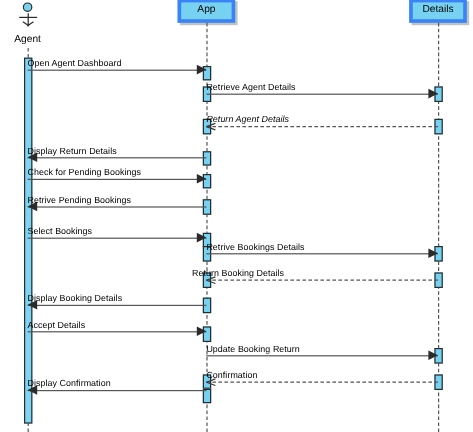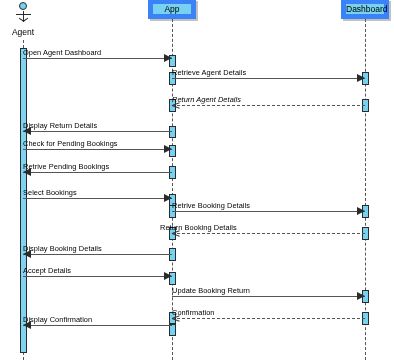--- a/index.html
+++ b/index.html
@@ -8,21 +8,21 @@
     background:#ffffff;
     font-family:"Liberation Sans", sans-serif;
     overflow:hidden;
   }
   #stage{position:relative;width:394px;height:360px;}
 
   
   .lifeline-box{
     position:absolute;
     background:#76d2f0;
-    border:5px solid #3b82f6;
+    border:3px solid #3b82f6;
     box-sizing:border-box;
     color:#000;
     font-size:8.5px;
     text-align:center;
     line-height:1.1;
     padding-top:1px;
     box-shadow:2px 2px 0 rgba(120,120,120,.45);
   }
 
   
@@ -90,21 +90,21 @@
     <div class="actor" style="left: 0px; top: 0px; width: 46px; height: 40px;"></div>
     <div class="actor-head" style="left: 19px; top: 2px;"></div>
     <div class="actor-body" style="left: 23px; top: 11px; width: 1px; height: 11px;"></div>
     <div class="actor-arms" style="left: 16px; top: 14px; width: 15px; height: 1px;"></div>
     <div class="actor-leg" style="left: 18px; top: 21px; width: 6px; height: 1px; transform: rotate(35deg); transform-origin: right center;"></div>
     <div class="actor-leg" style="left: 23px; top: 21px; width: 6px; height: 1px; transform: rotate(-35deg); transform-origin: left center;"></div>
     <div class="actor-label" style="left: -2px; top: 27px; width: 50px;">Agent</div>
     <div class="lifeline-dash" style="left: 23px; top: 40px; height: 320px;"></div>
     <div class="lifeline-box" style="left: 148px; top: -1px; width: 48px; height: 20px;"><span>App</span></div>
     <div class="lifeline-dash" style="left: 172px; top: 19px; height: 341px;"></div>
-    <div class="lifeline-box" style="left: 341px; top: -1px; width: 48px; height: 20px;"><span>Dashboard</span></div>
+    <div class="lifeline-box" style="left: 341px; top: -1px; width: 48px; height: 20px;"><span>Details</span></div>
     <div class="lifeline-dash" style="left: 365px; top: 19px; height: 341px;"></div>
     <div class="activation tall" style="left: 20px; top: 48px; width: 7px; height: 305px;"></div>
     <div class="activation" style="left: 169px; top: 55px; width: 7px; height: 12px;"></div>
     <div class="activation" style="left: 169px; top: 72px; width: 7px; height: 13px;"></div>
     <div class="activation" style="left: 169px; top: 99px; width: 7px; height: 13px;"></div>
     <div class="activation" style="left: 169px; top: 126px; width: 7px; height: 12px;"></div>
     <div class="activation" style="left: 169px; top: 145px; width: 7px; height: 12px;"></div>
     <div class="activation" style="left: 169px; top: 166px; width: 7px; height: 13px;"></div>
     <div class="activation" style="left: 169px; top: 194px; width: 7px; height: 12px;"></div>
     <div class="activation" style="left: 169px; top: 205px; width: 7px; height: 13px;"></div>
@@ -138,21 +138,21 @@
     <div class="arrow-head arrow-right" style="left: 164px; top: 145px;"></div>
     <div class="msg-label" style="left: 23px; top: 139px; width: 149px;">Check for Pending Bookings</div>
     <div class="msg-line" style="left: 23px; top: 172px; width: 149px;"></div>
     <div class="arrow-head arrow-left" style="left: 23px; top: 168px;"></div>
     <div class="msg-label" style="left: 23px; top: 162px; width: 149px;">Retrive Pending Bookings</div>
     <div class="msg-line" style="left: 23px; top: 198px; width: 149px;"></div>
     <div class="arrow-head arrow-right" style="left: 164px; top: 194px;"></div>
     <div class="msg-label" style="left: 23px; top: 188px; width: 149px;">Select Bookings</div>
     <div class="msg-line" style="left: 172px; top: 211px; width: 193px;"></div>
     <div class="arrow-head arrow-right" style="left: 357px; top: 207px;"></div>
-    <div class="msg-label" style="left: 172px; top: 201px; width: 193px;">Retrive Booking Details</div>
+    <div class="msg-label" style="left: 172px; top: 201px; width: 193px;">Retrive Bookings Details</div>
     <div class="msg-line dashed" style="left: 172px; top: 233px; width: 193px;"></div>
     <div class="arrow-open" style="left: 172px; top: 233px; width: 0px; height: 0px;">
       <i style="transform: rotate(-20deg);"></i>
       <i style="transform: rotate(20deg);"></i>
     </div>
     <div class="msg-label" style="left: 160px; top: 223px; width: 193px;">Return Booking Details</div>
     <div class="msg-line" style="left: 23px; top: 254px; width: 149px;"></div>
     <div class="arrow-head arrow-left" style="left: 23px; top: 250px;"></div>
     <div class="msg-label" style="left: 23px; top: 244px; width: 149px;">Display Booking Details</div>
     <div class="msg-line" style="left: 23px; top: 276px; width: 149px;"></div>

